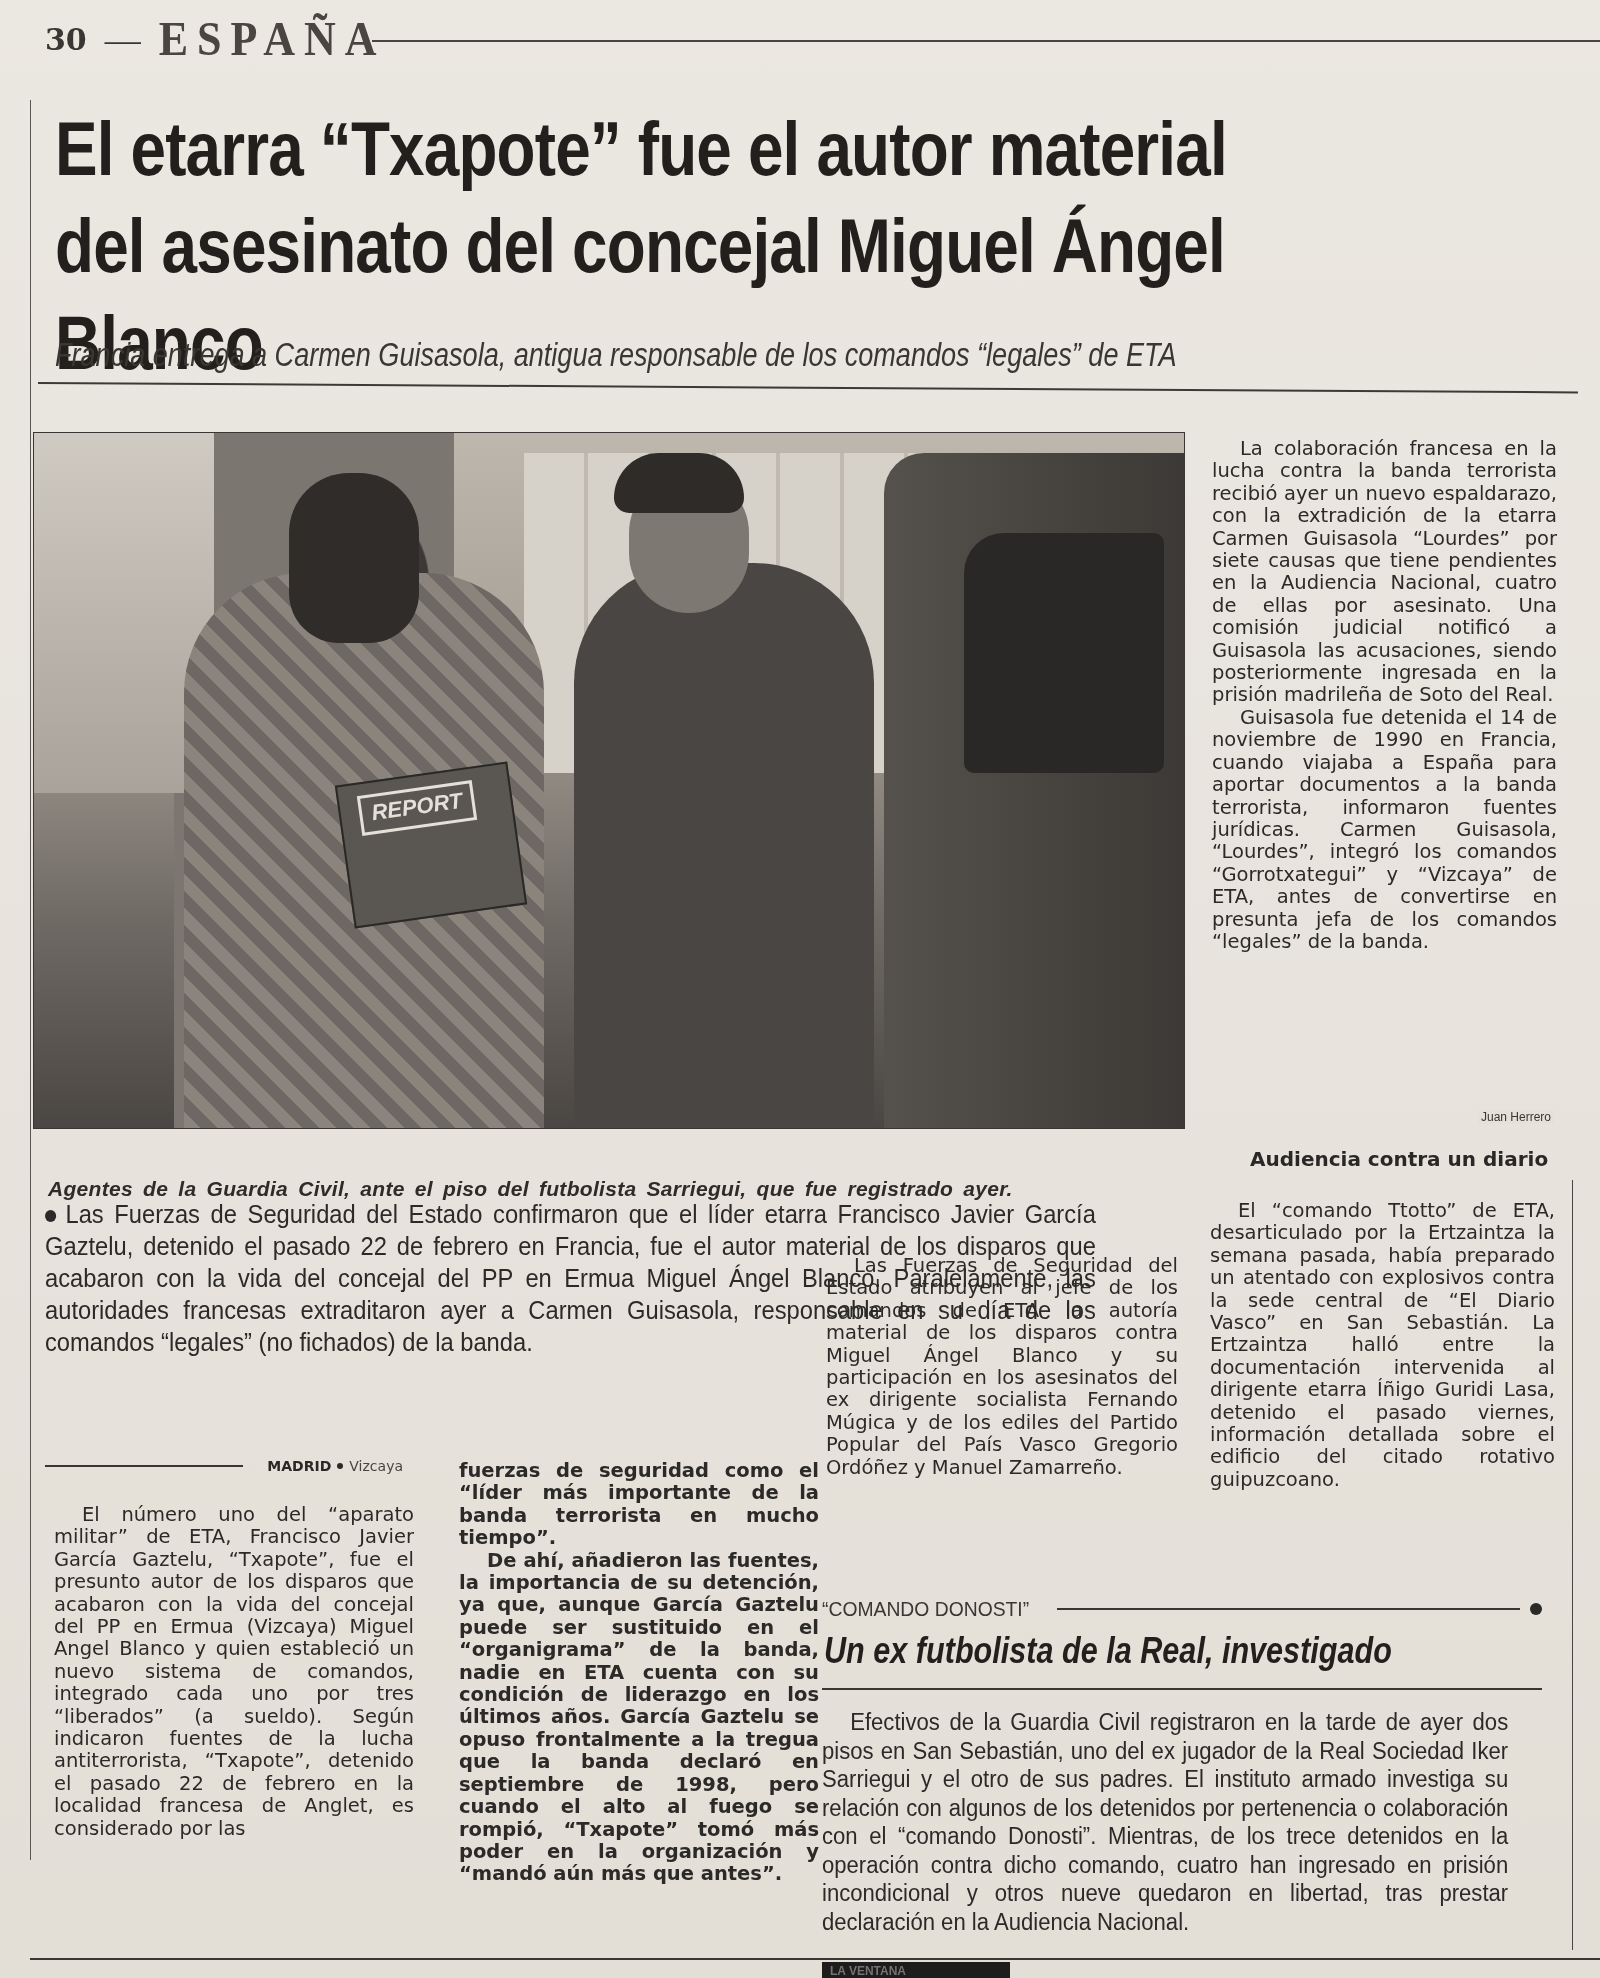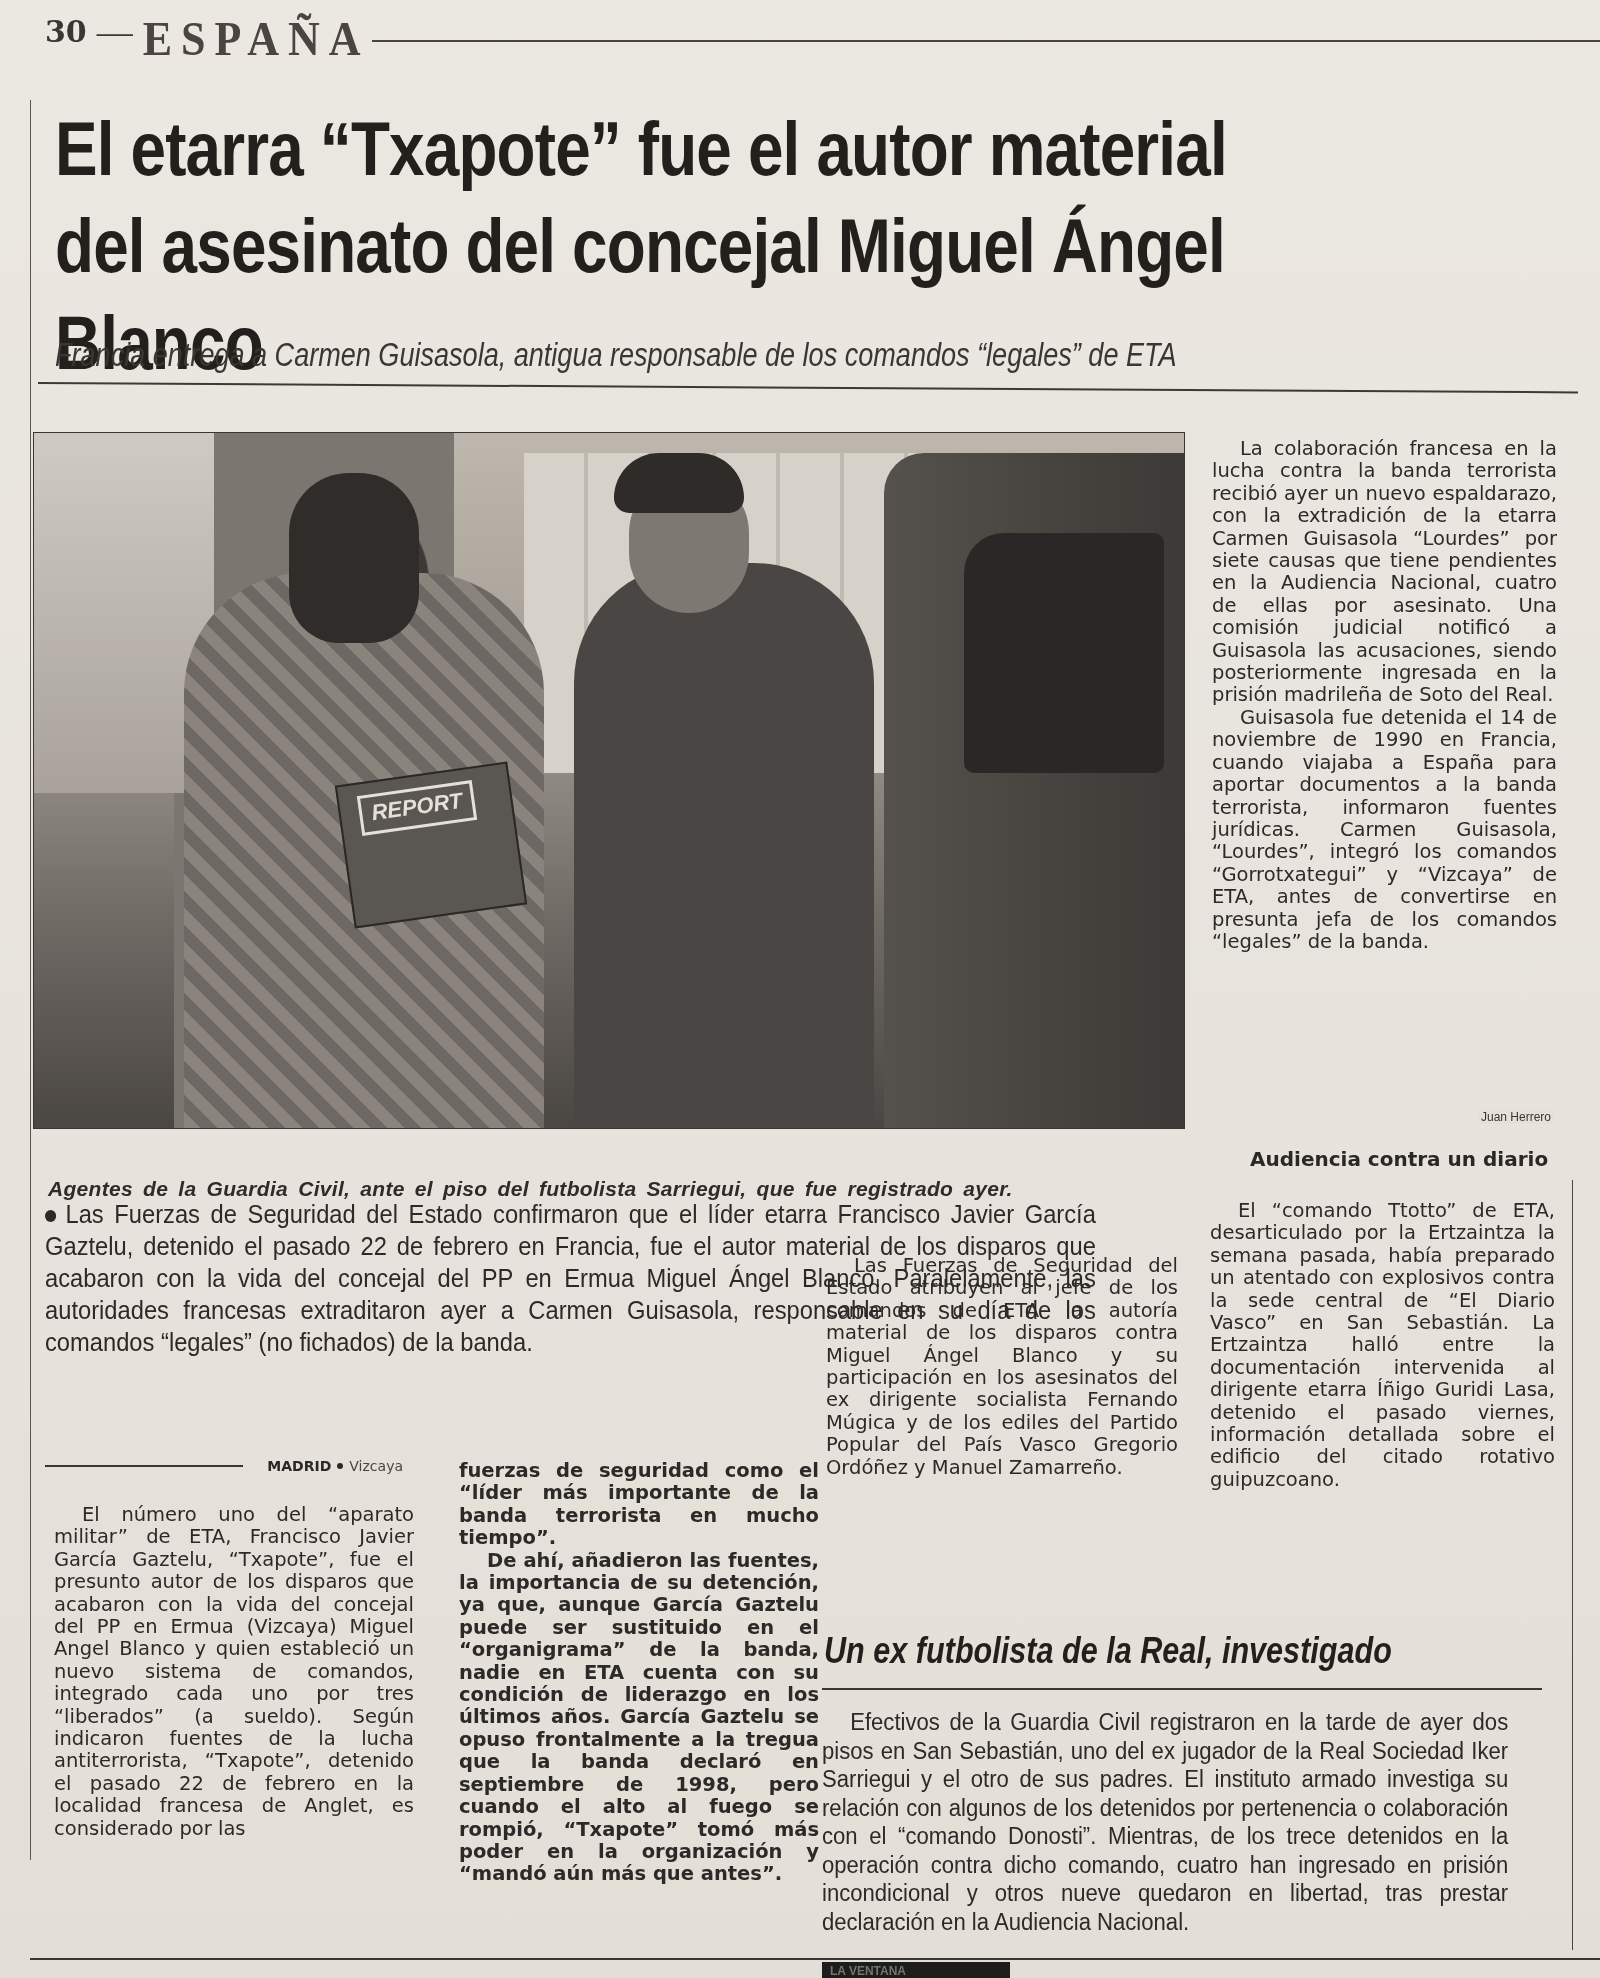--- a/index.html
+++ b/index.html
@@ -4,21 +4,21 @@
 <style>
   html,body{margin:0;padding:0;}
   body{
     width:1600px;height:1978px;overflow:hidden;position:relative;
     background:#e9e5df;
     color:#2a2826;
     font-family:"DejaVu Sans","Liberation Sans",sans-serif;
   }
   .page{position:absolute;inset:0;background:linear-gradient(180deg,#ebe7e1 0%,#e7e3dc 60%,#e3ded6 100%);}
   
-  .section-head{position:absolute;left:45px;top:14px;display:flex;align-items:flex-start;gap:10px;}
+  .section-head{position:absolute;left:45px;top:14px;display:flex;align-items:center;gap:18px;}
   .page-num{font-family:"DejaVu Serif","Liberation Serif",serif;font-weight:bold;font-size:30px;color:#3a3633;}
   .section-dash{font-family:"Liberation Serif",serif;font-size:36px;color:#3a3633;line-height:1;}
   .section-name{font-family:"Liberation Serif",serif;font-weight:bold;font-size:44px;letter-spacing:9px;color:#4a4540;transform:scaleY(1.08);}
   .section-rule{position:absolute;left:372px;right:0;top:40px;height:2px;background:#4a4540;}
   .frame-left{position:absolute;left:30px;top:100px;width:1px;height:1760px;background:#5a5550;}
   
   .headline{
     position:absolute;left:55px;top:100px;width:1520px;
     font-family:"Liberation Sans",sans-serif;font-weight:bold;
     font-size:76px;line-height:97px;color:#221f1d;
@@ -147,20 +147,25 @@
     <p>El número uno del “aparato militar” de ETA, Francisco Javier García Gaztelu, “Txapote”, fue el presunto autor de los disparos que acabaron con la vida del concejal del PP en Ermua (Vizcaya) Miguel Angel Blanco y quien estableció un nuevo sistema de comandos, integrado cada uno por tres “liberados” (a sueldo). Según indicaron fuentes de la lucha antiterrorista, “Txapote”, detenido el pasado 22 de febrero en la localidad francesa de Anglet, es considerado por las</p>
   </div>
   <div class="col col-b">
     <p class="noindent">fuerzas de seguridad como el “líder más importante de la banda terrorista en mucho tiempo”.</p>
     <p>De ahí, añadieron las fuentes, la importancia de su detención, ya que, aunque García Gaztelu puede ser sustituido en el “organigrama” de la banda, nadie en ETA cuenta con su condición de liderazgo en los últimos años. García Gaztelu se opuso frontalmente a la tregua que la banda declaró en septiembre de 1998, pero cuando el alto al fuego se rompió, “Txapote” tomó más poder en la organización y “mandó aún más que antes”.</p>
   </div>
   <div class="col col-c">
     <p>Las Fuerzas de Seguridad del Estado atribuyen al jefe de los comandos de ETA la autoría material de los disparos contra Miguel Ángel Blanco y su participación en los asesinatos del ex dirigente socialista Fernando Múgica y de los ediles del Partido Popular del País Vasco Gregorio Ordóñez y Manuel Zamarreño.</p>
   </div>
 
+  <div class="kicker-row">
+    <span class="kicker">“COMANDO DONOSTI”</span>
+    <span class="kicker-line"></span>
+    <span class="kicker-dot"></span>
+  </div>
   <div class="subart-title">Un ex futbolista de la Real, investigado</div>
   <div class="subart-rule"></div>
   <div class="subart-body">
     <p>Efectivos de la Guardia Civil registraron en la tarde de ayer dos pisos en San Sebastián, uno del ex jugador de la Real Sociedad Iker Sarriegui y el otro de sus padres. El instituto armado investiga su relación con algunos de los detenidos por pertenencia o colaboración con el “comando Donosti”. Mientras, de los trece detenidos en la operación contra dicho comando, cuatro han ingresado en prisión incondicional y otros nueve quedaron en libertad, tras prestar declaración en la Audiencia Nacional.</p>
   </div>
 
   <div class="bottom-rule"></div>
   <div class="bottom-box">LA VENTANA</div>
 </div>
 

